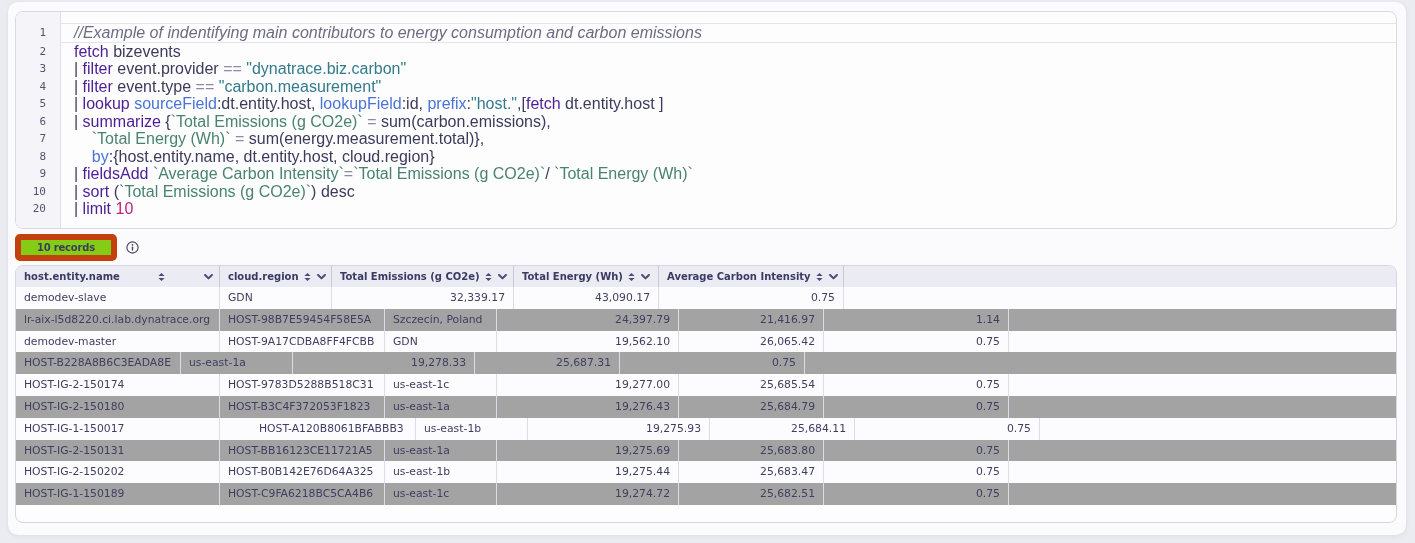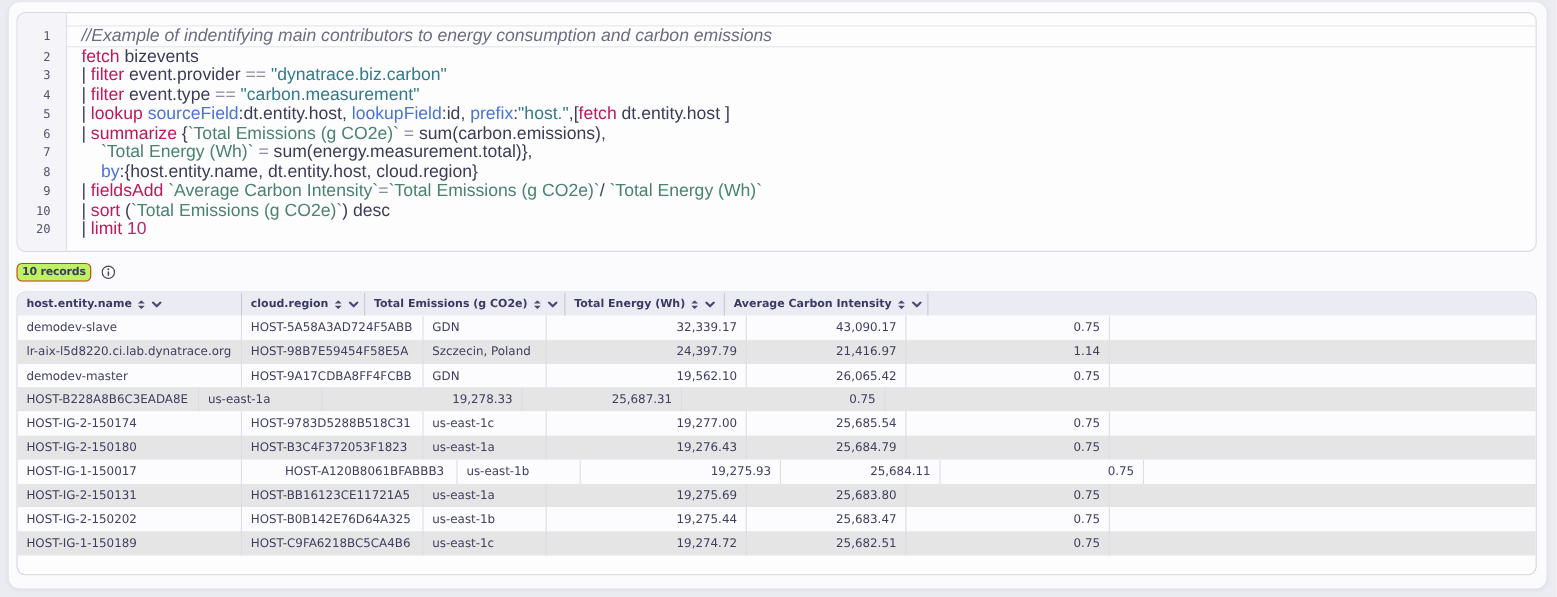--- a/index.html
+++ b/index.html
@@ -50,39 +50,39 @@
     font-size:16px; line-height:17.5px;
     color:#3b3b5b;
     white-space:pre;
   }
   .code-line { height:17.5px; padding-left:13px; }
   .code-line.active {
     border-top:1px solid #e4e4ee;
     border-bottom:1px solid #e4e4ee;
   }
   .tk-comment { color:#6c6c84; font-style:italic; }
-  .tk-keyword { color:#be185d; }
+  .tk-keyword { color:#4c1d95; }
   .tk-default { color:#3b3b5b; }
   .tk-operator { color:#8c8ca4; }
   .tk-param { color:#4a73d6; }
   .tk-string { color:#337a8c; }
   .tk-backtick { color:#49836f; }
   .tk-number { color:#c22076; }
 
   
   .results-bar {
     position:absolute; left:7px; top:236px;
     height:19px; width:1380px;
     display:flex; align-items:center;
   }
   .records-badge {
-    background:#bef264;
-    border:1px solid #c2410c;
+    background:#84cc16;
+    border:6px solid #c2410c;
     border-radius:5px;
-    padding:0 4px;
+    padding:0 16px;
     height:15px; line-height:15px;
     font-size:10px; font-weight:bold;
     letter-spacing:-0.2px;
     color:#3c3c5e;
     flex:none;
   }
   .status-text {
     margin-left:12px;
     font-size:10px;
     color:#45455f;
@@ -112,21 +112,21 @@
     border-right:1px solid #c9c9db;
     font-size:10px; font-weight:bold;
     color:#3a3a64;
     white-space:nowrap;
     flex:none;
   }
   .t-hcell .hlabel { margin-right:5px; }
   .t-hcell .icn { display:inline-flex; margin-right:6px; }
   .t-hcell.filler { border-right:none; flex:1; }
   .t-row { display:flex; height:21.8px; }
-  .t-row.even { background:#e5e5e5; }
+  .t-row.even { background:#a3a3a3; }
   .t-row.odd  { background:#fcfcfe; }
   .t-cell {
     line-height:21.8px;
     padding:0 8px;
     border-right:1px solid #dcdce8;
     font-size:10.8px;
     color:#3e3e60;
     white-space:nowrap;
     overflow:hidden;
     flex:none;
@@ -162,21 +162,21 @@
       <svg width="13" height="13" viewBox="0 0 13 13">
         <circle cx="6.5" cy="6.5" r="5.6" fill="none" stroke="#45455f" stroke-width="1.1"></circle>
         <circle cx="6.5" cy="3.8" r="0.9" fill="#45455f"></circle>
         <rect x="5.8" y="5.6" width="1.4" height="4.2" rx="0.7" fill="#45455f"></rect>
       </svg>
     </span>
   </div>
 
   <div class="table-box">
     <div class="t-header" id="t-header">
-        <div class="t-hcell" style="width: 195px;">
+        <div class="t-hcell" style="width: 195px; justify-content: space-between;">
           <span class="hlabel">host.entity.name</span>
           <span class="icn">
             <svg width="7" height="8" viewBox="0 0 7 8">
               <path d="M3.5 0 L6.6 3 H0.4 Z" fill="#4a4a78"></path>
               <path d="M3.5 8 L6.6 5 H0.4 Z" fill="#4a4a78"></path>
             </svg>
           </span>
           <span class="icn">
             <svg width="9" height="6" viewBox="0 0 9 6">
               <polyline points="1.1,1 4.5,4.4 7.9,1" fill="none" stroke="#4a4a78" stroke-width="2" stroke-linecap="round" stroke-linejoin="round"></polyline>
@@ -237,21 +237,20 @@
             <svg width="9" height="6" viewBox="0 0 9 6">
               <polyline points="1.1,1 4.5,4.4 7.9,1" fill="none" stroke="#4a4a78" stroke-width="2" stroke-linecap="round" stroke-linejoin="round"></polyline>
             </svg>
           </span>
         </div>
         <div class="t-hcell filler"></div>
       </div>
     <div id="t-body">
         <div class="t-row odd">
           <div class="t-cell" style="width: 187px;">demodev-slave</div>
-          <div class="t-cell" style="width: 148px;">HOST-5A58A3AD724F5ABB</div>
           <div class="t-cell" style="width: 95px;">GDN</div>
           <div class="t-cell num" style="width: 165px;">32,339.17</div>
           <div class="t-cell num" style="width: 128px;">43,090.17</div>
           <div class="t-cell num" style="width: 168px;">0.75</div>
           <div class="t-cell filler"></div>
         </div>
         <div class="t-row even">
           <div class="t-cell" style="width: 187px;">lr-aix-l5d8220.ci.lab.dynatrace.org</div>
           <div class="t-cell" style="width: 148px;">HOST-98B7E59454F58E5A</div>
           <div class="t-cell" style="width: 95px;">Szczecin, Poland</div>

